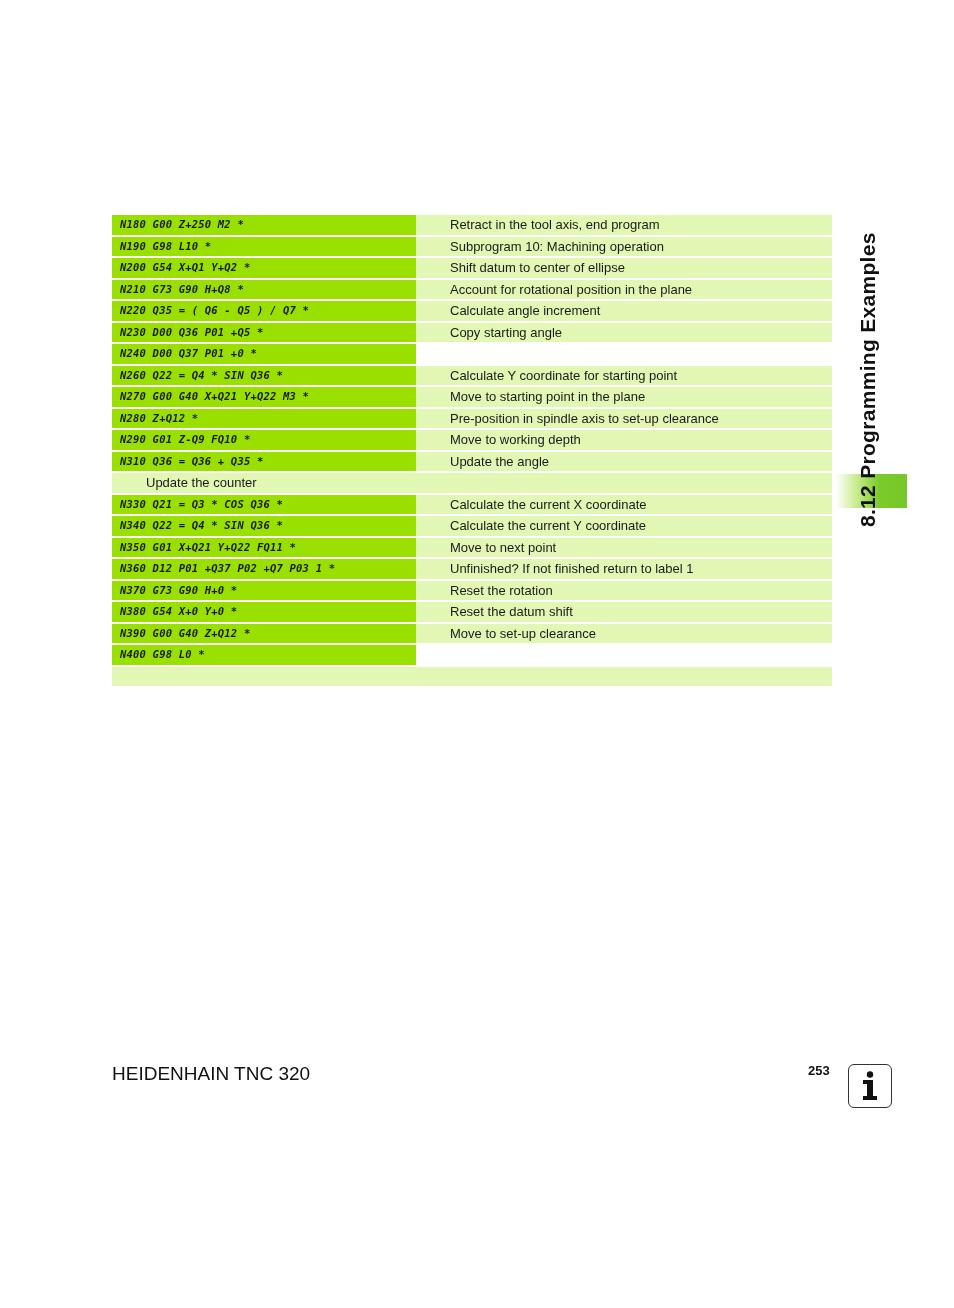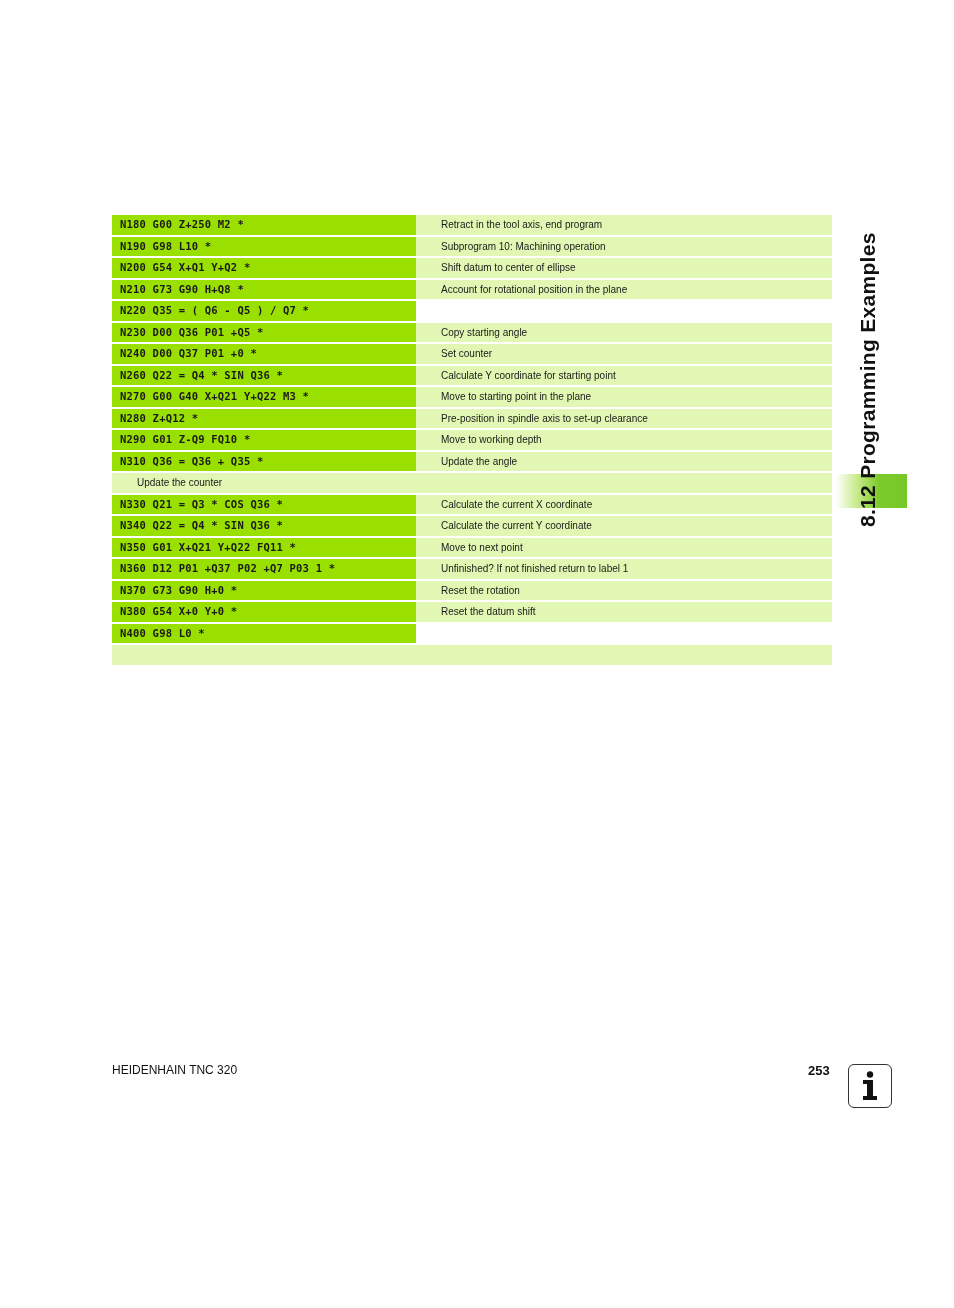--- a/index.html
+++ b/index.html
@@ -1,23 +1,23 @@
 <!DOCTYPE html>
 <html><head>
 <meta charset="utf-8">
 <style>
   html, body { margin: 0; padding: 0; }
   body { width: 954px; height: 1308px; background: #ffffff; position: relative; overflow: hidden; font-family: "Liberation Sans", sans-serif; }
   .prog-table { position: absolute; left: 112px; top: 215px; width: 720px; }
   .row { display: flex; height: 19.5px; margin-bottom: 2px; }
-  .code { width: 304px; background: #99e000; color: #1a1a1a; font-family: "DejaVu Sans Mono", monospace; font-weight: bold; font-size: 10.5px; line-height: 19.5px; padding-left: 8px; box-sizing: border-box; white-space: pre; letter-spacing: 0.2px; }
-  .desc { flex: 1; background: #e1f7b3; color: #1a1a1a; font-size: 10px; line-height: 19.5px; padding-left: 25px; box-sizing: border-box; white-space: nowrap; }
+  .code { width: 304px; background: #99e000; color: #1a1a1a; font-family: "DejaVu Sans Mono", monospace; font-weight: bold; font-size: 10.5px; line-height: 19.5px; padding-left: 8px; box-sizing: border-box; white-space: pre; letter-spacing: 0.2px; font-style: italic; }
+  .desc { flex: 1; background: #e1f7b3; color: #1a1a1a; font-size: 13px; line-height: 19.5px; padding-left: 34px; box-sizing: border-box; white-space: nowrap; }
   .side-tab { position: absolute; left: 836px; top: 474px; width: 71px; height: 34px; background: linear-gradient(to right, #ffffff 0%, #c7ea8a 30%, #7dcb2a 60%, #76c72a 100%); }
   .side-title { position: absolute; left: 856px; top: 527px; transform-origin: 0 0; transform: rotate(-90deg); font-size: 21px; font-weight: bold; color: #111; white-space: nowrap; letter-spacing: 0.3px; }
-  .footer-left { position: absolute; left: 112px; top: 1063px; font-size: 12px; color: #111; }
+  .footer-left { position: absolute; left: 112px; top: 1063px; font-size: 19px; color: #111; }
   .footer-page { position: absolute; left: 808px; top: 1063px; font-size: 13px; font-weight: bold; color: #111; }
   .info-icon { position: absolute; left: 848px; top: 1064px; width: 44px; height: 44px; box-sizing: border-box; border: 1.5px solid #333; border-radius: 6px; background: #fff; }
   .info-icon svg { position: absolute; left: 0; top: 0; }
 </style>
 </head>
 <body>
 
 <div class="prog-table" id="prog-table">
     <div class="row">
       <div class="code">N180 G00 Z+250 M2 *</div>
@@ -30,28 +30,28 @@
     <div class="row">
       <div class="code">N200 G54 X+Q1 Y+Q2 *</div>
       <div class="desc">Shift datum to center of ellipse</div>
     </div>
     <div class="row">
       <div class="code">N210 G73 G90 H+Q8 *</div>
       <div class="desc">Account for rotational position in the plane</div>
     </div>
     <div class="row">
       <div class="code">N220 Q35 = ( Q6 - Q5 ) / Q7 *</div>
+      <div class="desc">Calculate angle increment</div>
     </div>
     <div class="row">
       <div class="code">N230 D00 Q36 P01 +Q5 *</div>
       <div class="desc">Copy starting angle</div>
     </div>
     <div class="row">
       <div class="code">N240 D00 Q37 P01 +0 *</div>
-      <div class="desc">Set counter</div>
     </div>
     <div class="row">
       <div class="code">N260 Q22 = Q4 * SIN Q36 *</div>
       <div class="desc">Calculate Y coordinate for starting point</div>
     </div>
     <div class="row">
       <div class="code">N270 G00 G40 X+Q21 Y+Q22 M3 *</div>
       <div class="desc">Move to starting point in the plane</div>
     </div>
     <div class="row">
@@ -87,20 +87,24 @@
     </div>
     <div class="row">
       <div class="code">N370 G73 G90 H+0 *</div>
       <div class="desc">Reset the rotation</div>
     </div>
     <div class="row">
       <div class="code">N380 G54 X+0 Y+0 *</div>
       <div class="desc">Reset the datum shift</div>
     </div>
     <div class="row">
+      <div class="code">N390 G00 G40 Z+Q12 *</div>
+      <div class="desc">Move to set-up clearance</div>
+    </div>
+    <div class="row">
       <div class="code">N400 G98 L0 *</div>
     </div>
     <div class="row">
       <div class="desc"></div>
     </div>
   </div>
 
 <div class="side-tab"></div>
 <div class="side-title">8.12 Programming Examples</div>
 

